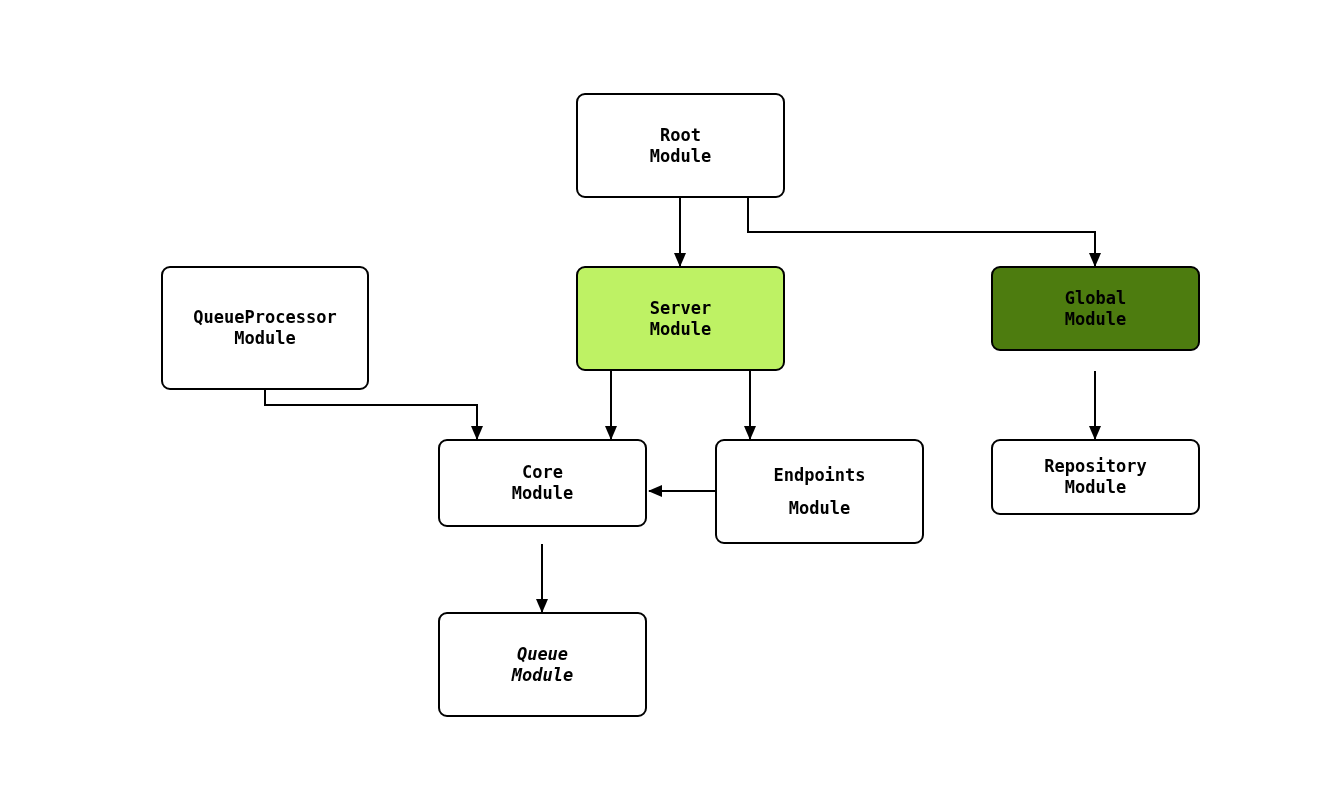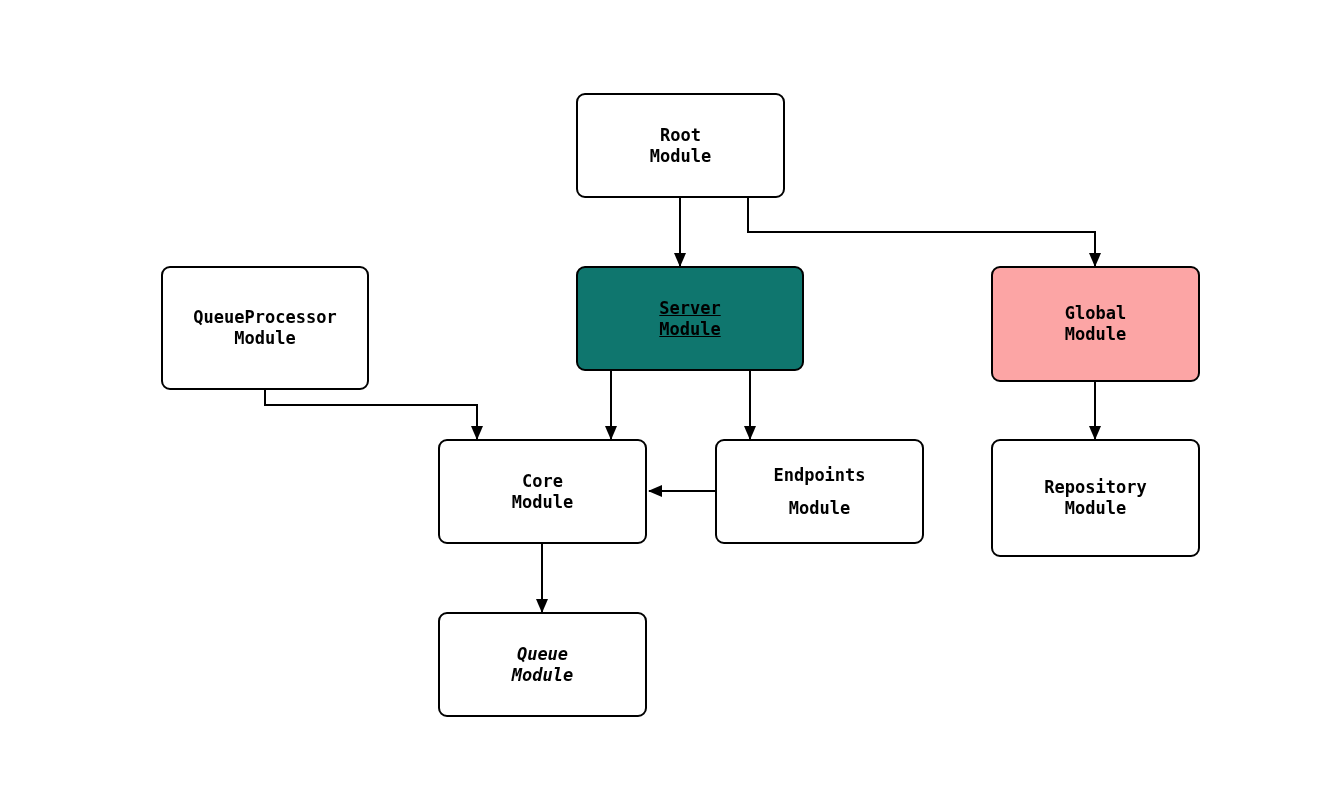--- a/index.html
+++ b/index.html
@@ -64,37 +64,37 @@
     </svg>
   <div id="nodes-layer">
       <div class="node" style="left: 548px; top: 93px; width: 209px; height: 105px; background: rgb(255, 255, 255); border-color: rgb(0, 0, 0);">
         <div class="node-line">Root</div>
         <div class="node-line">Module</div>
       </div>
       <div class="node" style="left: 133px; top: 266px; width: 208px; height: 124px; background: rgb(255, 255, 255); border-color: rgb(0, 0, 0);">
         <div class="node-line">QueueProcessor</div>
         <div class="node-line">Module</div>
       </div>
-      <div class="node" style="left: 548px; top: 266px; width: 228px; height: 105px; background: #0f766e; border-color: rgb(0, 0, 0); text-decoration: underline;">
+      <div class="node" style="left: 548px; top: 266px; width: 209px; height: 105px; background: #bef264; border-color: rgb(0, 0, 0);">
         <div class="node-line">Server</div>
         <div class="node-line">Module</div>
       </div>
-      <div class="node" style="left: 963px; top: 266px; width: 209px; height: 116px; background: #fca5a5; border-color: rgb(0, 0, 0);">
+      <div class="node" style="left: 963px; top: 266px; width: 209px; height: 85px; background: #4d7c0f; border-color: rgb(0, 0, 0);">
         <div class="node-line">Global</div>
         <div class="node-line">Module</div>
       </div>
-      <div class="node" style="left: 410px; top: 439px; width: 209px; height: 105px; background: rgb(255, 255, 255); border-color: rgb(0, 0, 0);">
+      <div class="node" style="left: 410px; top: 439px; width: 209px; height: 88px; background: rgb(255, 255, 255); border-color: rgb(0, 0, 0);">
         <div class="node-line">Core</div>
         <div class="node-line">Module</div>
       </div>
       <div class="node" style="left: 687px; top: 439px; width: 209px; height: 105px; background: rgb(255, 255, 255); border-color: rgb(0, 0, 0); gap: 12px;">
         <div class="node-line">Endpoints</div>
         <div class="node-line">Module</div>
       </div>
-      <div class="node" style="left: 963px; top: 439px; width: 209px; height: 118px; background: rgb(255, 255, 255); border-color: rgb(0, 0, 0); text-align: center;">
+      <div class="node" style="left: 963px; top: 439px; width: 209px; height: 76px; background: rgb(255, 255, 255); border-color: rgb(0, 0, 0); text-align: center;">
         <div class="node-line">Repository</div>
         <div class="node-line">Module</div>
       </div>
       <div class="node" style="left: 410px; top: 612px; width: 209px; height: 105px; background: rgb(255, 255, 255); border-color: rgb(0, 0, 0); font-style: italic;">
         <div class="node-line">Queue</div>
         <div class="node-line">Module</div>
       </div>
     </div>
 </div>
 

